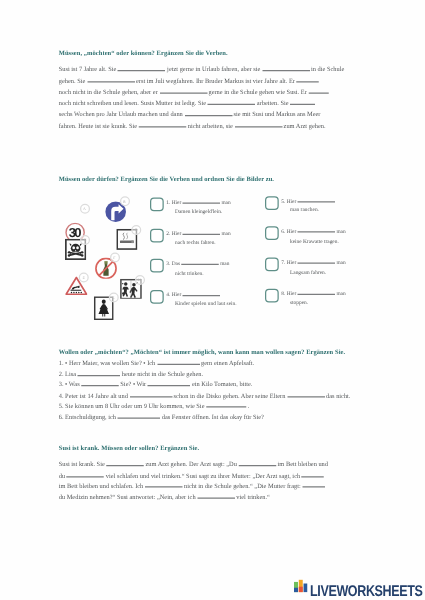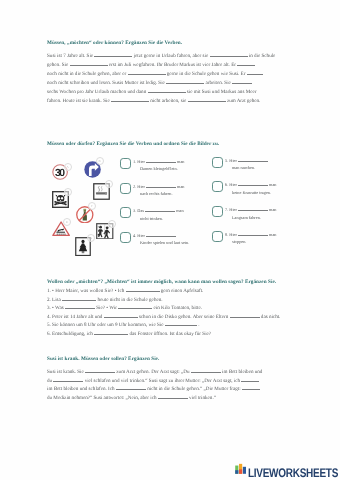--- a/index.html
+++ b/index.html
@@ -60,21 +60,21 @@
     <div class="item-sub" style="left: 232px; top: 165.1px;">man rauchen.</div>
     <div class="abox" style="left: 212px; top: 181.3px;"></div>
     <div class="item-num" style="left: 225px; top: 182.3px;"><span>6.</span> <span>Hier</span> <span class="blank" style="width:30px"></span> <span>man</span></div>
     <div class="item-sub" style="left: 232px; top: 189.8px;">keine Krawatte tragen.</div>
     <div class="abox" style="left: 212px; top: 206px;"></div>
     <div class="item-num" style="left: 225px; top: 207px;"><span>7.</span> <span>Hier</span> <span class="blank" style="width:30px"></span> <span>man</span></div>
     <div class="item-sub" style="left: 232px; top: 214.5px;">Langsam fahren.</div>
     <div class="abox" style="left: 212px; top: 230.7px;"></div>
     <div class="item-num" style="left: 225px; top: 231.7px;"><span>8.</span> <span>Hier</span> <span class="blank" style="width:30px"></span> <span>man</span></div>
     <div class="item-sub" style="left: 232px; top: 239.2px;">stoppen.</div>
-    <div class="sign" style="left: 51.5px; top: 164px;"><svg viewBox="0 0 40 40" width="16.2" height="16">
+    <div class="sign" style="left: 51.5px; top: 178px;"><svg viewBox="0 0 40 40" width="16.2" height="16">
         <circle cx="20" cy="20" r="18.2" fill="#fff" stroke="#cf7d7d" stroke-width="2.8"></circle>
         <text x="20" y="29.5" font-family="Liberation Sans, sans-serif" font-size="26" font-weight="bold" fill="#232323" text-anchor="middle" textLength="25">30</text>
       </svg></div>
     <div class="lbl-badge" style="left: 63.5px; top: 163.4px;">A</div>
     <div class="sign" style="left: 83.9px; top: 161.4px;"><svg viewBox="0 0 40 40" width="17.1" height="16.8">
         <circle cx="20" cy="20" r="19.6" fill="#4b55a3"></circle>
         <path d="M11.5 36 L11.5 18.5 Q11.5 10.5 19.5 10.5 L25.5 10.5 L25.5 5.5 L35 14.5 L25.5 23.5 L25.5 18.5 L20 18.5 Q17.8 18.5 17.8 21 L17.8 36 Z" fill="#ffffff"></path>
       </svg></div>
     <div class="lbl-badge" style="left: 95.5px; top: 157.4px;">B</div>
     <div class="sign" style="left: 52px; top: 191px;"><svg viewBox="0 0 40 40" width="17" height="17">

